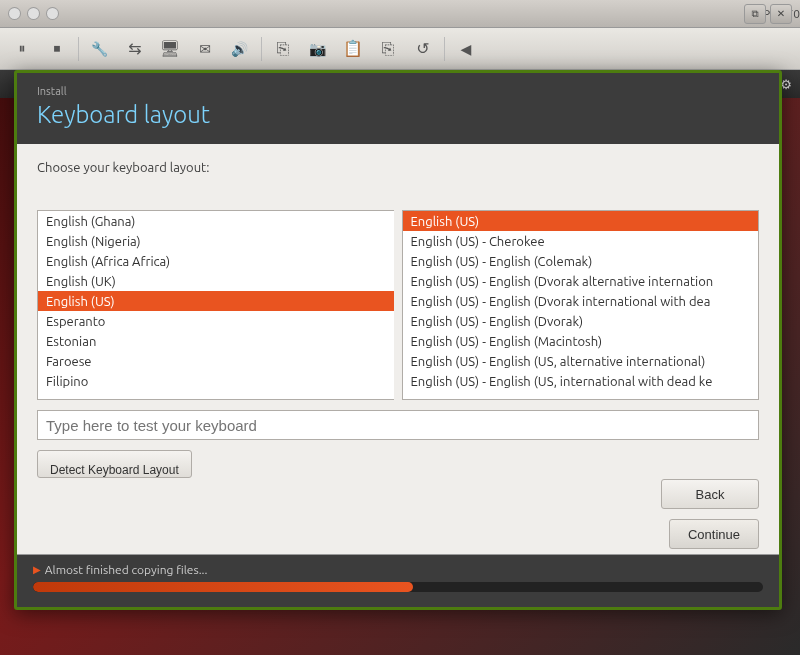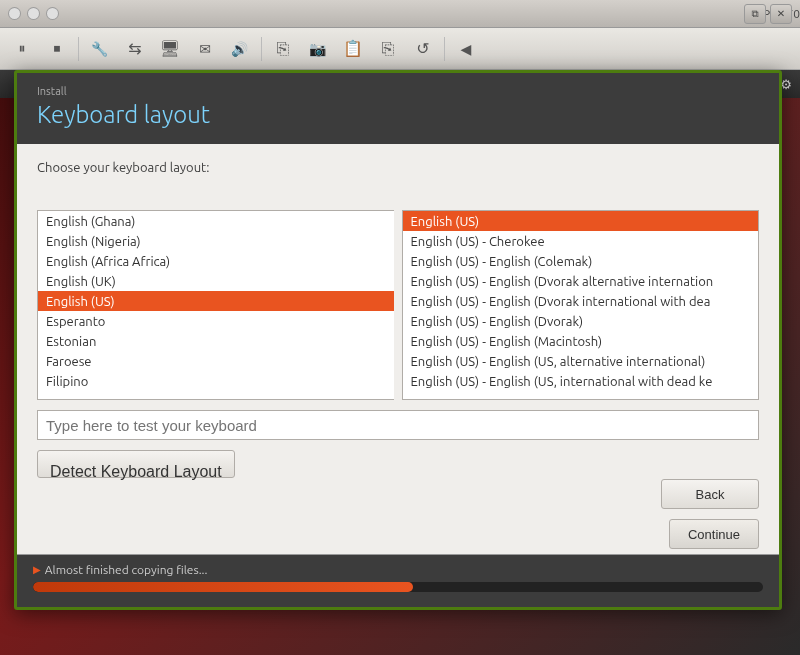--- a/index.html
+++ b/index.html
@@ -194,21 +194,21 @@
       outline: none;
     }
 
     
     .detect-btn {
       height: 28px;
       padding: 12px 12px;
       background: linear-gradient(to bottom, #f5f3f0, #e0ddd8);
       border: 1px solid #b0aca7;
       border-radius: 3px;
-      font-size: 16px;
+      font-size: 12px;
       color: #333;
       cursor: pointer;
     }
 
     
     .bottom-btns {
       position: absolute;
       bottom: 58px;
       right: 20px;
       display: flex;

